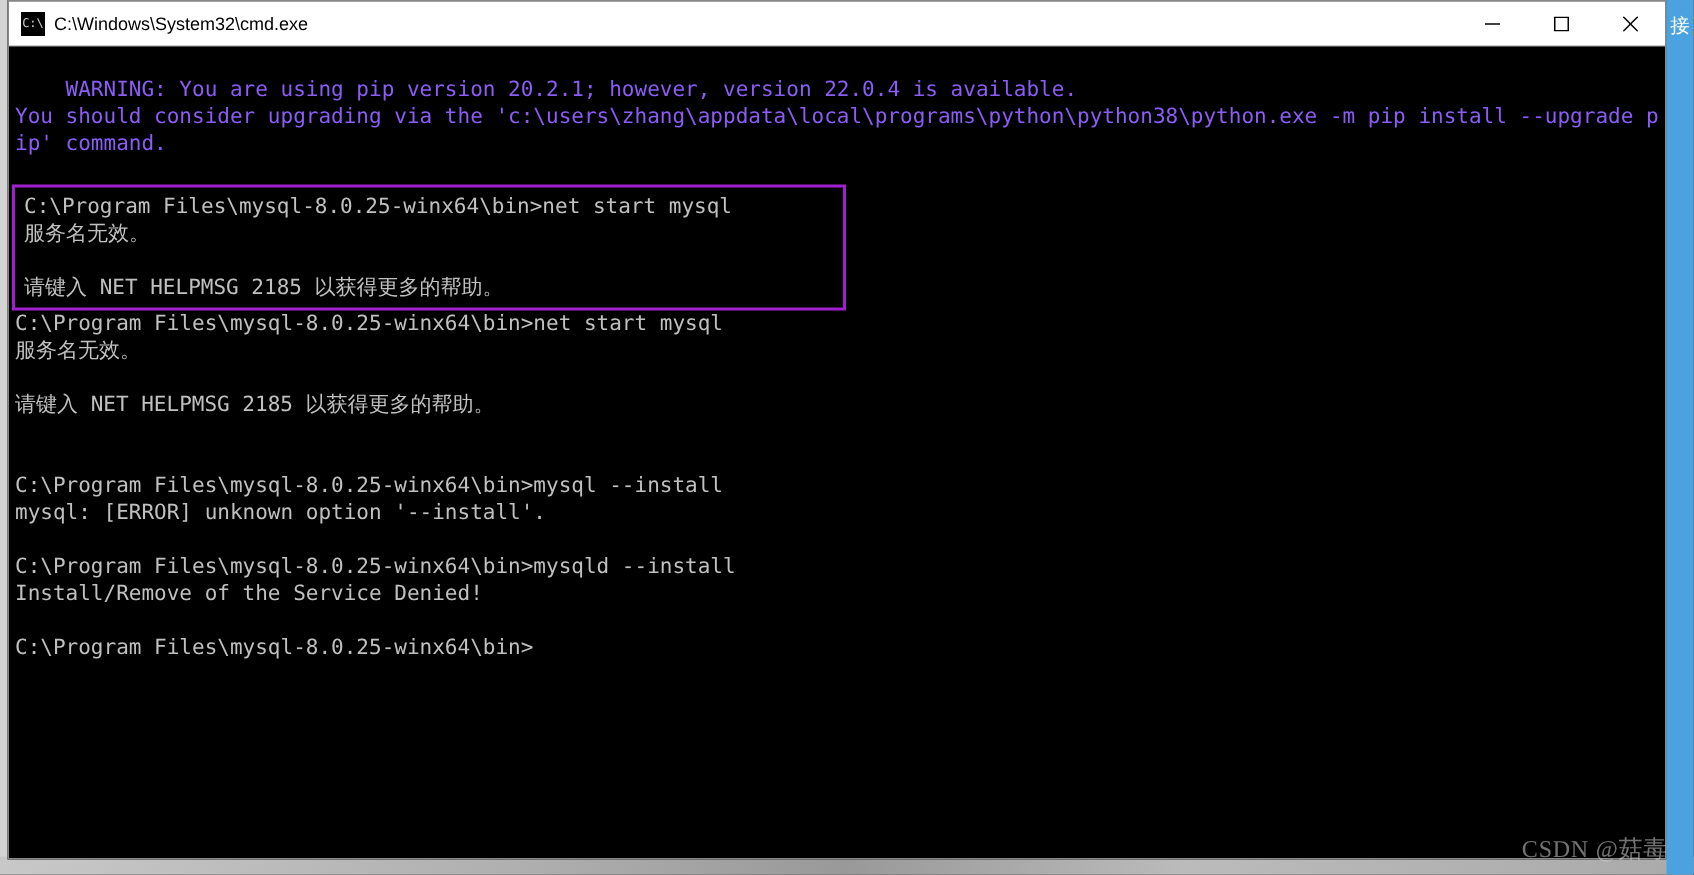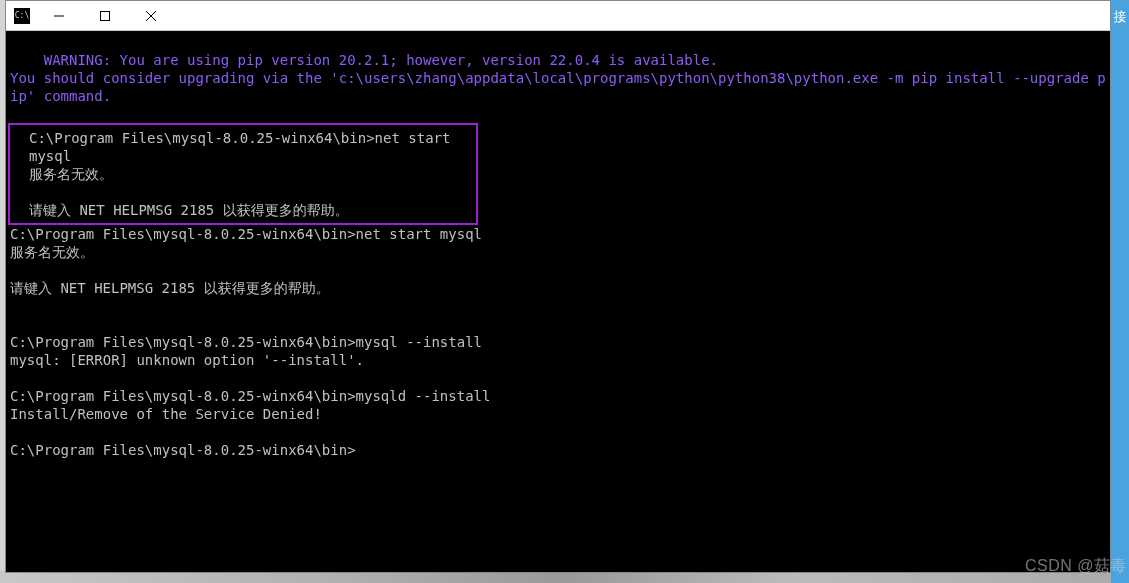--- a/index.html
+++ b/index.html
@@ -81,38 +81,38 @@
       white-space: pre-wrap;
       word-break: break-all;
       overflow: hidden;
       position: relative;
     }
     .warn {
       color: #8b5cf6;
     }
     .highlight-box {
       border: 2px solid #a020d0;
-      padding: 4px 19px;
+      padding: 4px 6px;
       margin-left: -2px;
       display: inline-block;
-      width: 470px;
+      width: 556px;
     }
     .prompt-line {
       color: #c0c0c0;
     }
     .blank-line {
       height: 18px;
     }
     .watermark {
       position: absolute;
-      right: 2px;
+      right: 17px;
       bottom: 6px;
       color: rgba(210,210,210,0.55);
       font-size: 16px;
-      font-family: Liberation Sans, sans-serif;
+      font-family: Liberation Serif, serif;
       letter-spacing: 0.5px;
       pointer-events: none;
     }
     .side-strip {
       position: absolute;
       right: 0;
       top: 0;
       width: 18px;
       height: 583px;
       background: #4aa3df;
@@ -133,20 +133,21 @@
     }
   </style>
 </head>
 <body>
 
 <div class="bg-strip"></div>
 
 <div class="window">
   <div class="titlebar">
     <div class="titlebar-icon">C:\</div>
+    <div class="titlebar-text">C:\Windows\System32\cmd.exe</div>
     <div class="titlebar-buttons">
       <div class="title-btn">
         <svg viewBox="0 0 10 10">
             <line x1="0" y1="5" x2="10" y2="5" stroke="#000" stroke-width="1"></line>
           </svg>
       </div>
       <div class="title-btn">
         <svg viewBox="0 0 10 10">
             <rect x="0.5" y="0.5" width="9" height="9" fill="none" stroke="#000" stroke-width="1"></rect>
           </svg>

